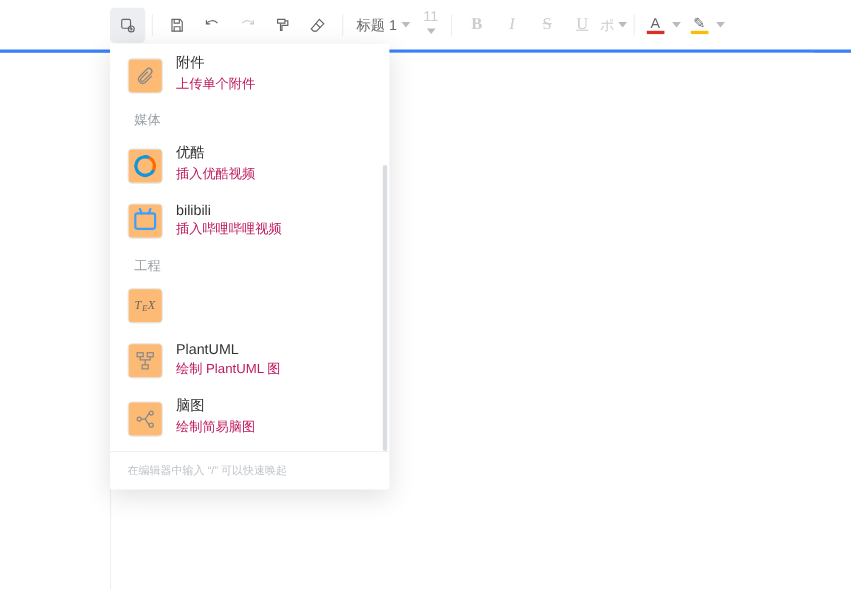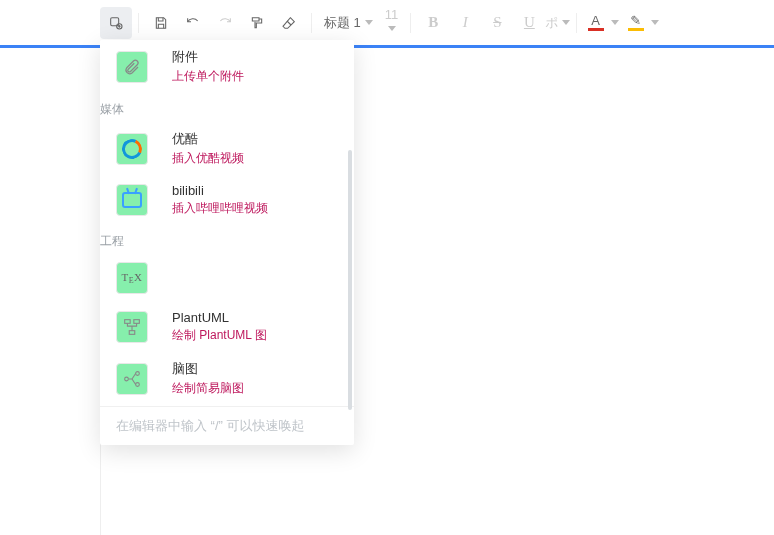--- a/index.html
+++ b/index.html
@@ -48,42 +48,43 @@
   .dropdown {
     position: absolute;
     left: 100px; top: 40px;
     width: 254px;
     background: #fff;
     box-shadow: 0 6px 24px rgba(0,0,0,0.12);
     border-radius: 2px;
     padding-bottom: 40px;
     z-index: 10;
   }
-  .section-label { font-size: 12px; color: #9aa0a6; padding: 8px 0 4px; }
+  .section-label { font-size: 12px; color: #9aa0a6; padding: 8px 22px 4px; }
   .item {
-    display: flex; align-items: center; gap: 24px;
+    display: flex; align-items: flex-end; gap: 12px;
     padding: 8px 16px;
     cursor: pointer;
   }
   .item.hover { background: #f2f3f5; }
   .item .icon-box {
     width: 32px; height: 32px;
     border: 1px solid #e8e8e8;
     border-radius: 4px;
     display: flex; align-items: center; justify-content: center;
     flex-shrink: 0;
-    background: #86efac;
+    background: #fdba74;
+    font-style: italic;
   }
   .item .texts { display: flex; flex-direction: column; gap: 2px; }
   .item .title { font-size: 13px; color: #333; }
   .item .desc { font-size: 12px; color: #be185d; }
   .hint {
     position: absolute; left: 0; right: 0; bottom: 0;
     padding: 10px 16px;
-    font-size: 13px; color: #bfc4c9;
+    font-size: 10px; color: #bfc4c9;
     border-top: 1px solid #f0f0f0;
   }
   .scroll-thumb {
     position: absolute;
     right: 2px; top: 110px;
     width: 4px; height: 260px;
     background: #d9dde1;
     border-radius: 2px;
   }
   .youku-ring { width: 20px; height: 20px; border: 3px solid #1296db; border-radius: 50%; border-right-color: #ff6a00; transform: rotate(-20deg); }

